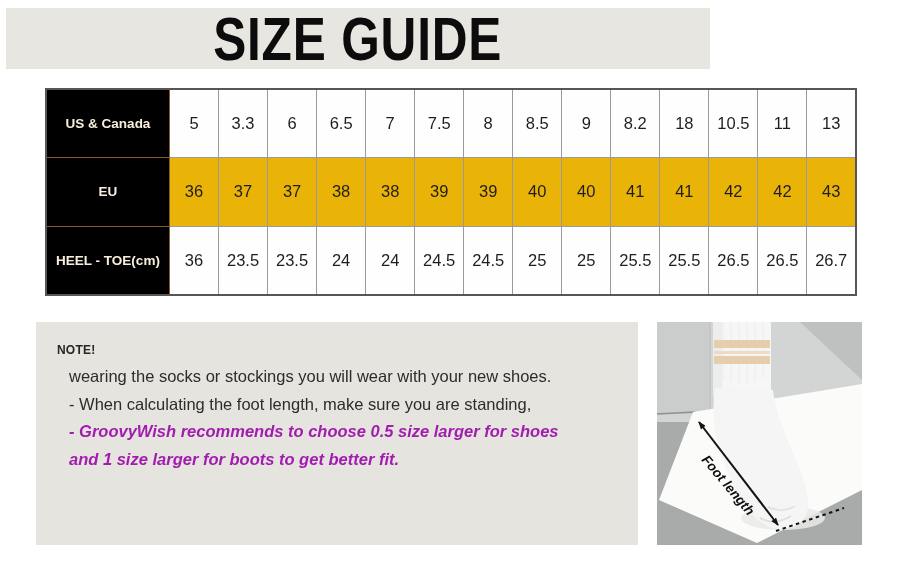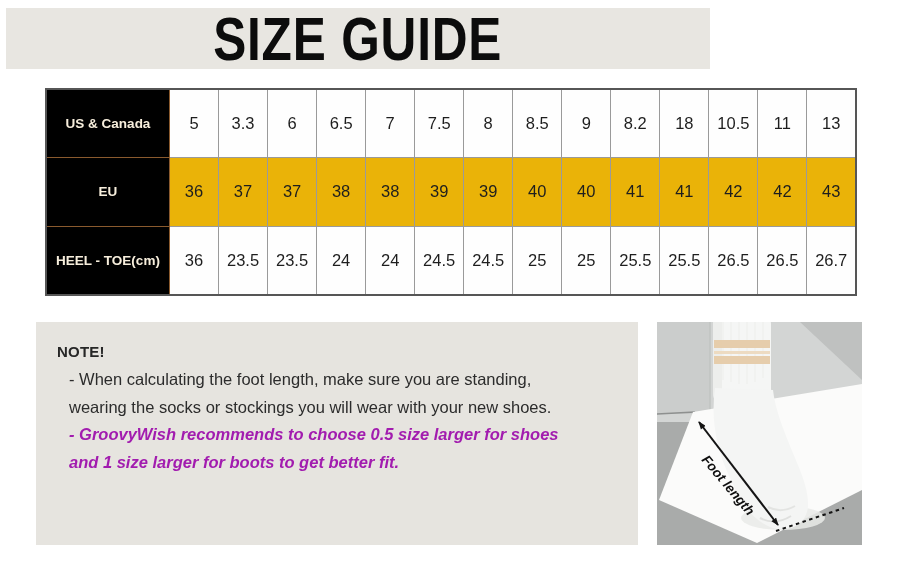--- a/index.html
+++ b/index.html
@@ -33,21 +33,21 @@
   .size-table td{
     font-size:16.5px;color:#1e1e1e;background:#fefefe;font-weight:normal;
   }
   .size-table tr.alt td{background:#eab308;}
   
   .note{
     position:absolute;left:36px;top:322px;width:602px;height:223px;
     background:#E6E4DF;color:#262626;
   }
   .note-heading{
-    margin:21px 0 0 21px;font-size:15px;font-weight:bold;letter-spacing:0.2px;
+    margin:21px 0 0 21px;font-size:12px;font-weight:bold;letter-spacing:0.2px;
   }
   .note-lines{margin:6px 0 0 33px;}
   .note-line{font-size:16.5px;line-height:27.5px;color:#2c2c2c;}
   .note-line.em{font-weight:bold;font-style:italic;color:#a21caf;}
   
   .figure{
     position:absolute;left:657px;top:322px;width:205px;height:223px;overflow:hidden;
   }
   .figure svg{display:block;}
 </style>
@@ -110,22 +110,22 @@
         <td>26.5</td>
         <td>26.5</td>
         <td>26.7</td>
       </tr>
     </tbody>
 </table>
 
 <div class="note">
   <div class="note-heading">NOTE!</div>
   <div class="note-lines">
+      <div class="note-line">wearing the socks or stockings you will wear with your new shoes.</div>
       <div class="note-line">- When calculating the foot length, make sure you are standing,</div>
-      <div class="note-line">wearing the socks or stockings you will wear with your new shoes.</div>
       <div class="note-line em">- GroovyWish recommends to choose 0.5 size larger for shoes</div>
       <div class="note-line em">and 1 size larger for boots to get better fit.</div>
     </div>
 </div>
 
 <div class="figure">
   <svg width="205" height="223" viewBox="0 0 205 223" xmlns="http://www.w3.org/2000/svg">
     <defs>
       <marker id="ahEnd" markerWidth="9" markerHeight="8" refX="7" refY="3" orient="auto" markerUnits="userSpaceOnUse">
         <path d="M0,0 L8,3 L0,6 Z" fill="#141414"></path>

